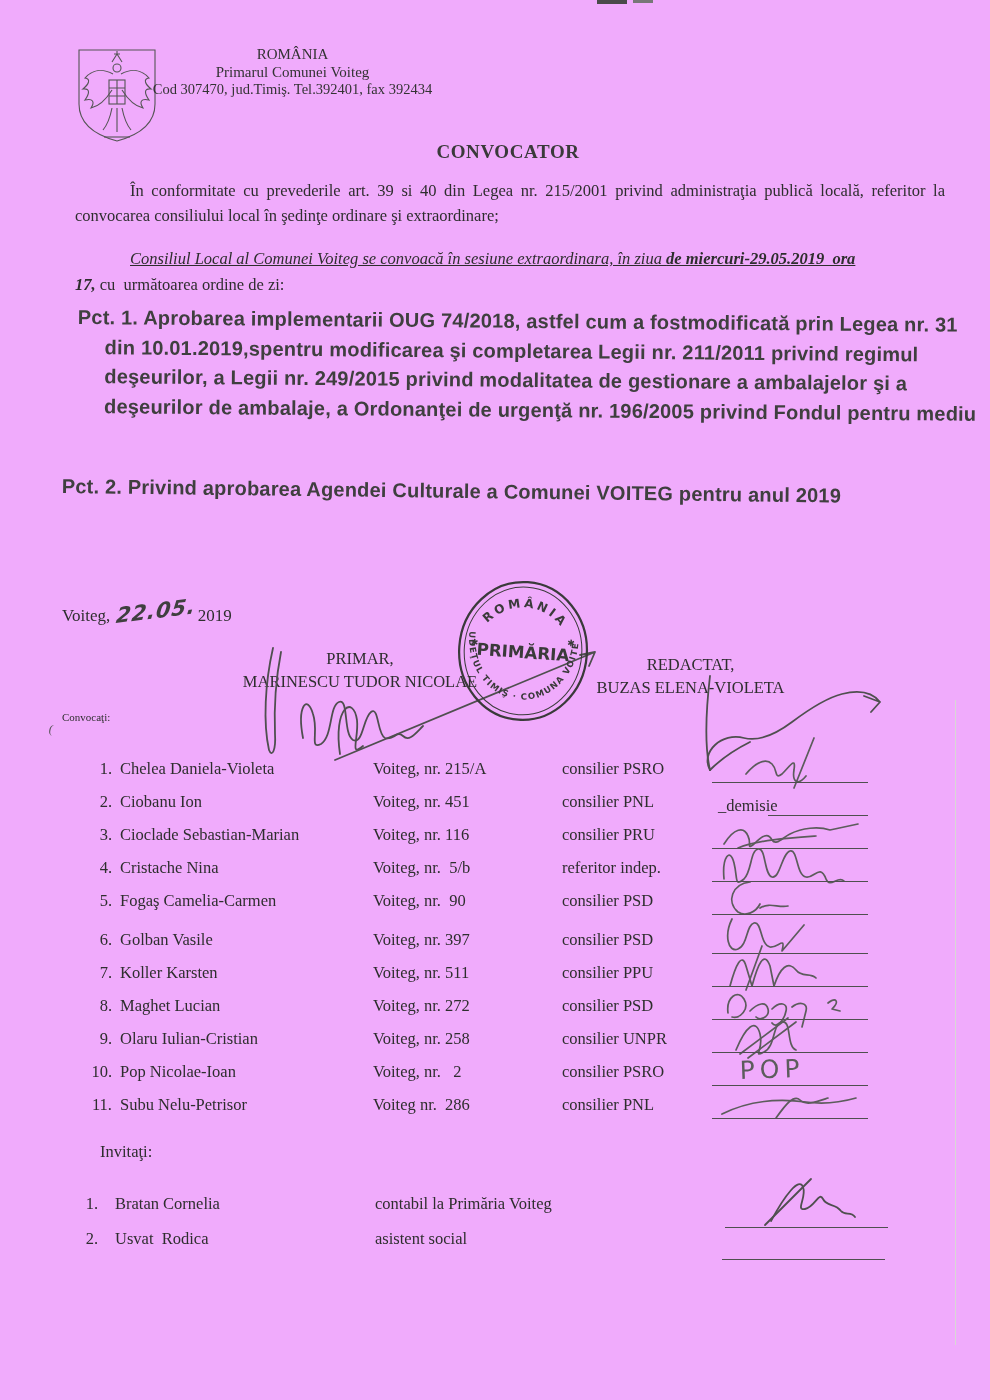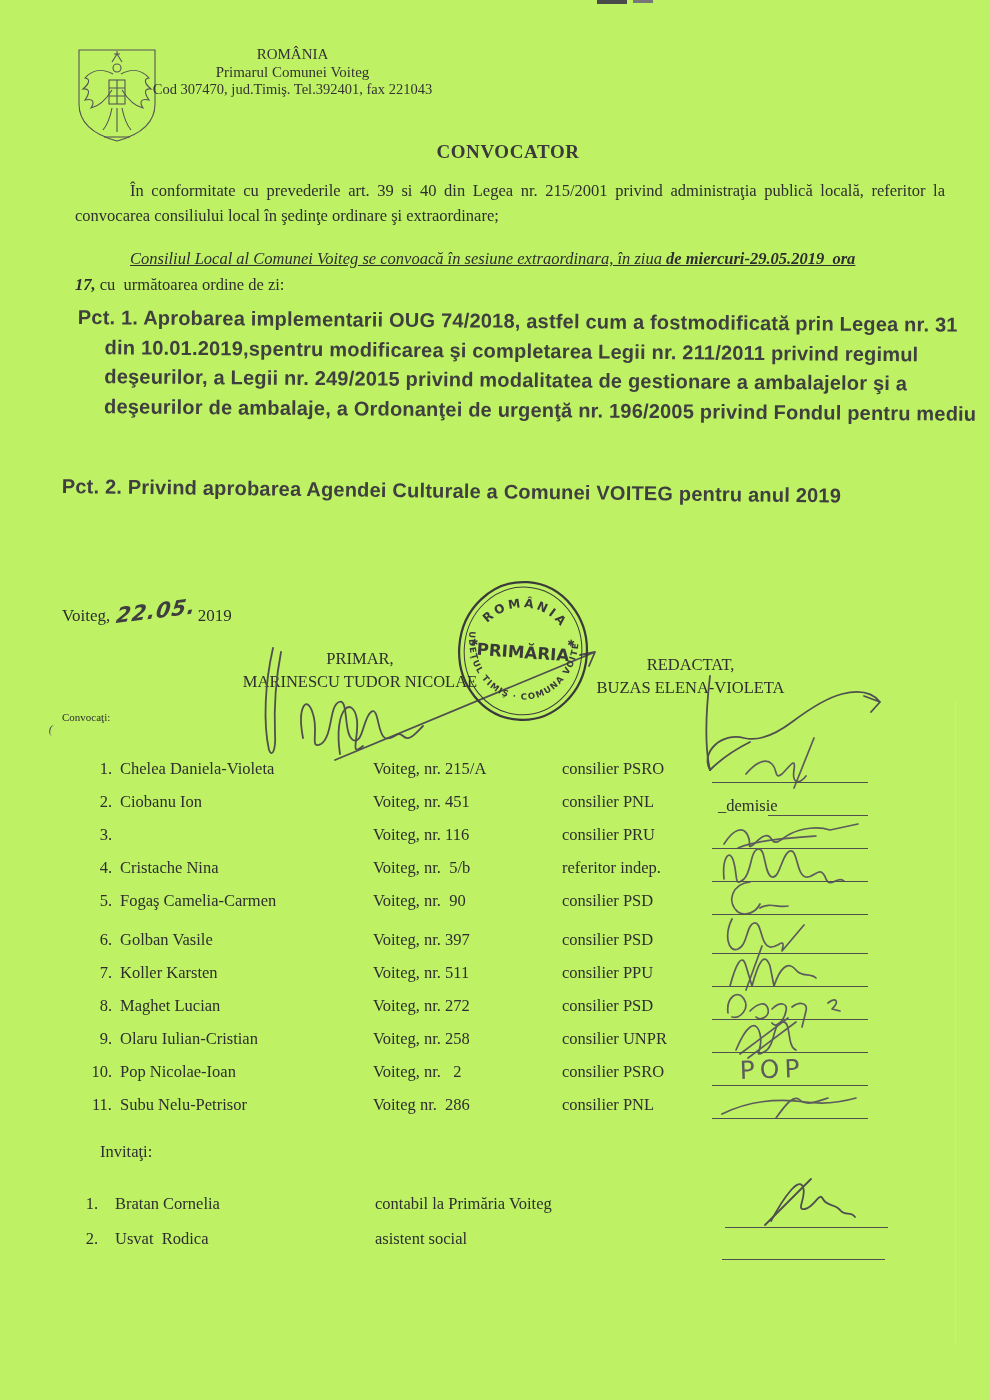--- a/index.html
+++ b/index.html
@@ -1,18 +1,18 @@
 <!DOCTYPE html>
 <html><head>
 <meta charset="utf-8">
 <style>
   html,body { margin:0; padding:0; background:#e8e8e6; }
   .page {
     position:relative; width:990px; height:1400px; margin:0 auto;
-    background:#bef264; overflow:hidden;
+    background:#f0abfc; overflow:hidden;
     font-family:"Liberation Serif", serif; color:#2e2e2e;
   }
   .abs { position:absolute; }
   .pre { white-space:pre-wrap; }
 
   
   .hdr-text { left:150px; top:46px; width:285px; text-align:center;
     font-size:15px; line-height:17.5px; color:#333; }
   .hdr-contact { font-size:14.5px; }
 
@@ -112,21 +112,21 @@
     <path d="M59,32 C70,26 80,28 87,36 C81,37 83,42 89,47 C81,46 83,52 87,58 C79,56 77,60 81,66 C72,64 65,56 60,48"></path>
     <rect x="47" y="38" width="16" height="24"></rect>
     <path d="M47,46 h16 M47,54 h16 M55,38 v24"></path>
     <path d="M50,66 C48,76 46,82 41,88 M55,66 V90 M60,66 C62,76 64,82 69,88"></path>
     <path d="M42,95 h26"></path>
   </svg>
 
   <div class="abs hdr-text">
     <div>ROMÂNIA</div>
     <div>Primarul Comunei Voiteg</div>
-    <div class="hdr-contact">Cod 307470, jud.Timiş. Tel.392401, fax 221043</div>
+    <div class="hdr-contact">Cod 307470, jud.Timiş. Tel.392401, fax 392434</div>
   </div>
 
   <div class="abs doc-title">CONVOCATOR</div>
 
   <div class="abs p1">În conformitate cu prevederile art. 39 si 40 din Legea nr. 215/2001 privind administraţia publică locală, referitor la convocarea consiliului local în şedinţe ordinare şi extraordinare;</div>
 
   <div class="abs p2">
     <div class="ind pre"><span class="it">Consiliul Local al Comunei Voiteg se convoacă în sesiune extraordinara, în ziua </span><span class="bit">de miercuri-29.05.2019  ora</span></div>
     <div class="pre"><span class="bit">17,</span><span> cu  următoarea ordine de zi:</span></div>
   </div>
@@ -202,20 +202,21 @@
       <span class="c-addr">Voiteg, nr. 451</span>
       <span class="c-role">consilier PNL</span>
       <span class="c-sign">
         <span class="note-demisie">_demisie</span>
         <span class="sig-line" style="left:56px;"></span>
       </span>
     </div>
 
     <div class="row">
       <span class="c-num">3.</span>
+      <span class="c-name">Cioclade Sebastian-Marian</span>
       <span class="c-addr">Voiteg, nr. 116</span>
       <span class="c-role">consilier PRU</span>
       <span class="c-sign">
         <svg class="scrawl" width="150" height="55" viewBox="0 0 150 55">
           <path d="M8,42 C18,26 28,24 32,34 C36,42 30,48 38,42 C46,34 52,30 56,38 C60,44 66,36 74,32 C86,26 102,24 114,28 L142,22"></path>
           <path d="M22,46 C42,38 72,36 100,34"></path>
         </svg>
         <span class="sig-line"></span>
       </span>
     </div>

